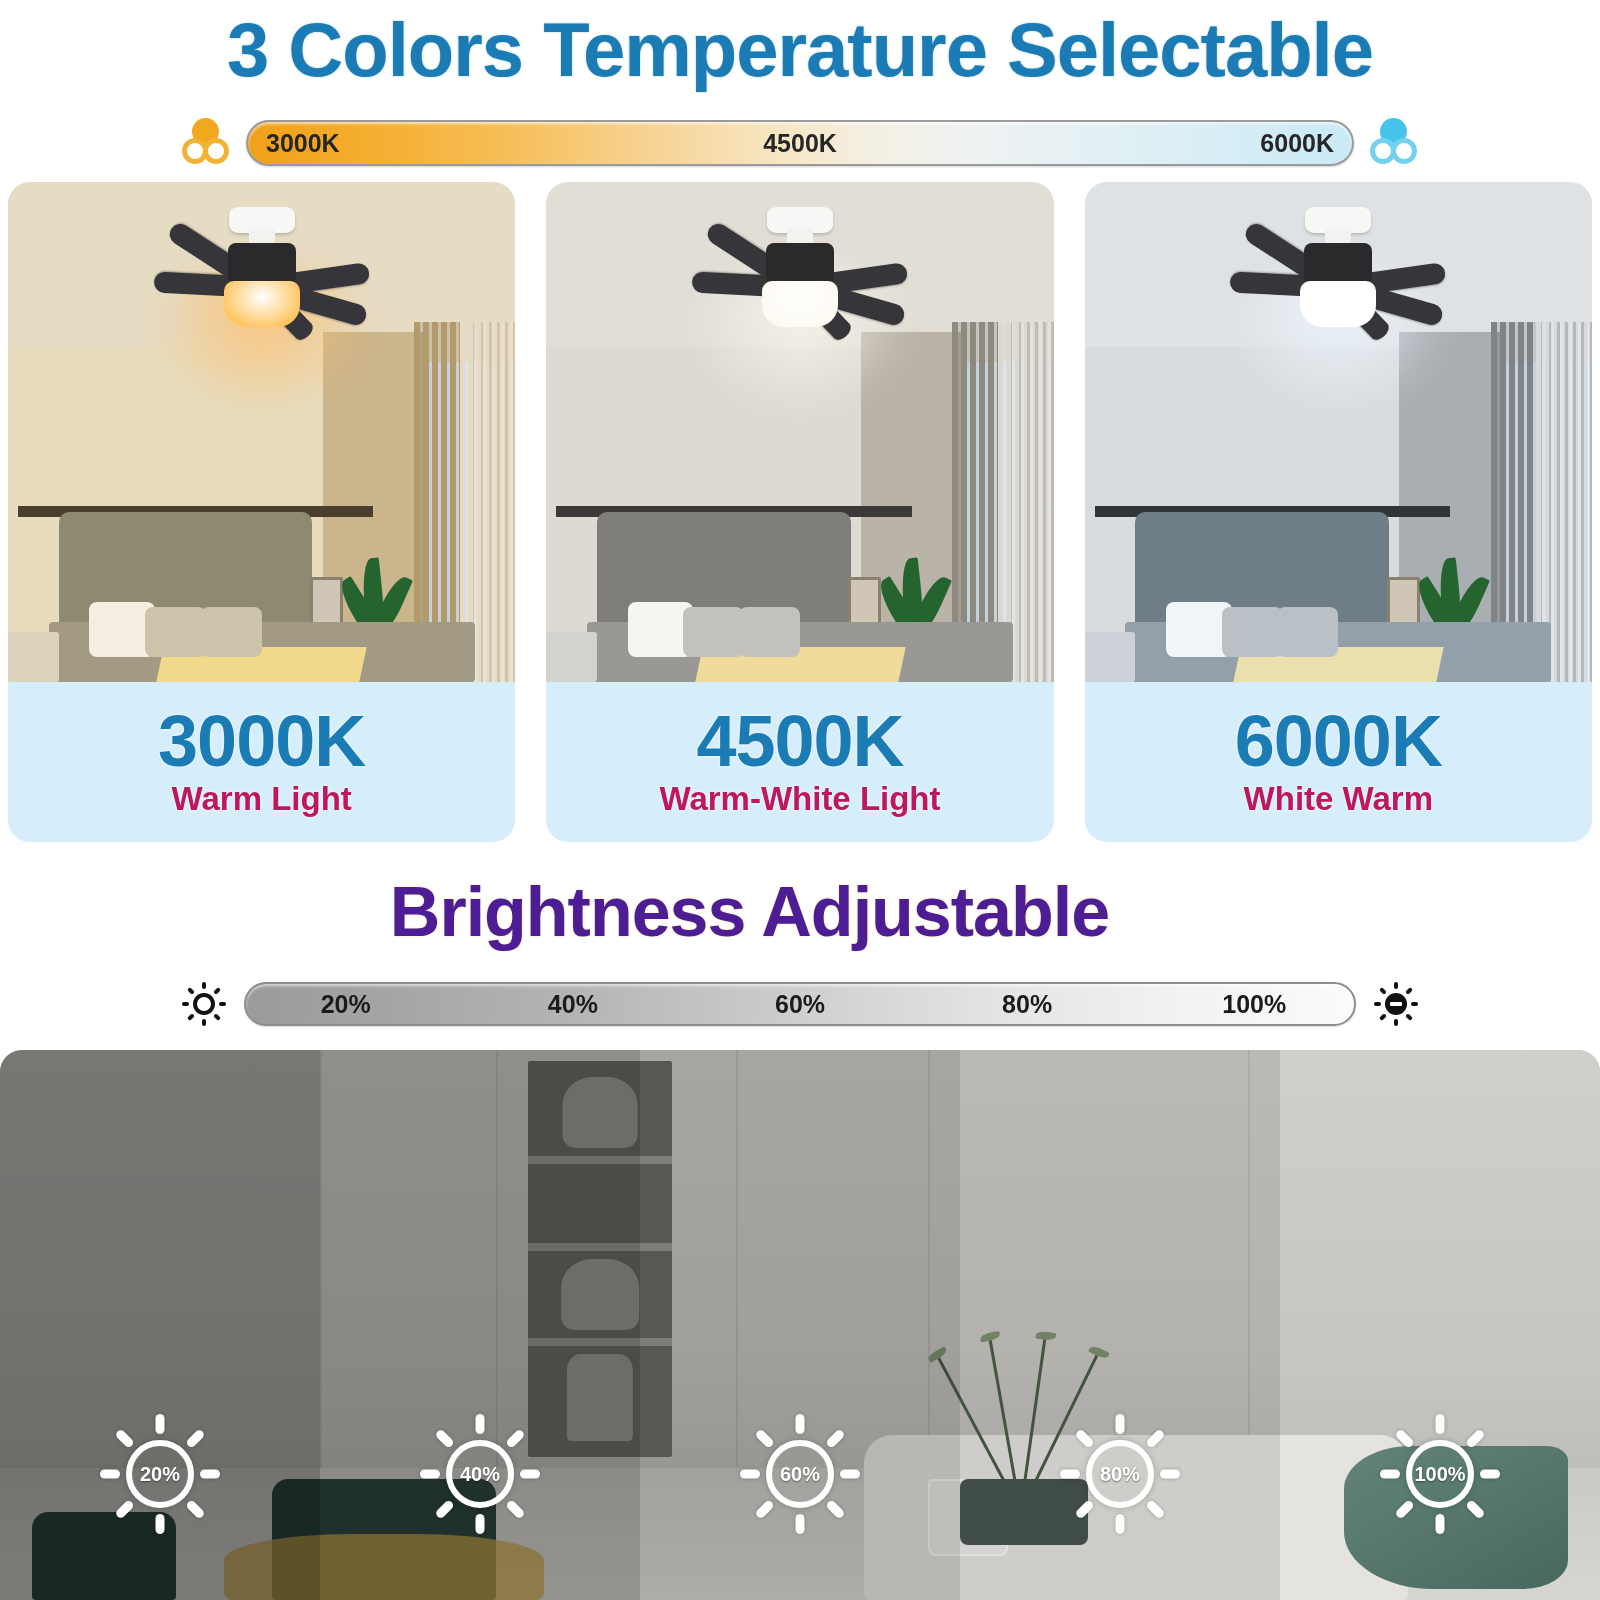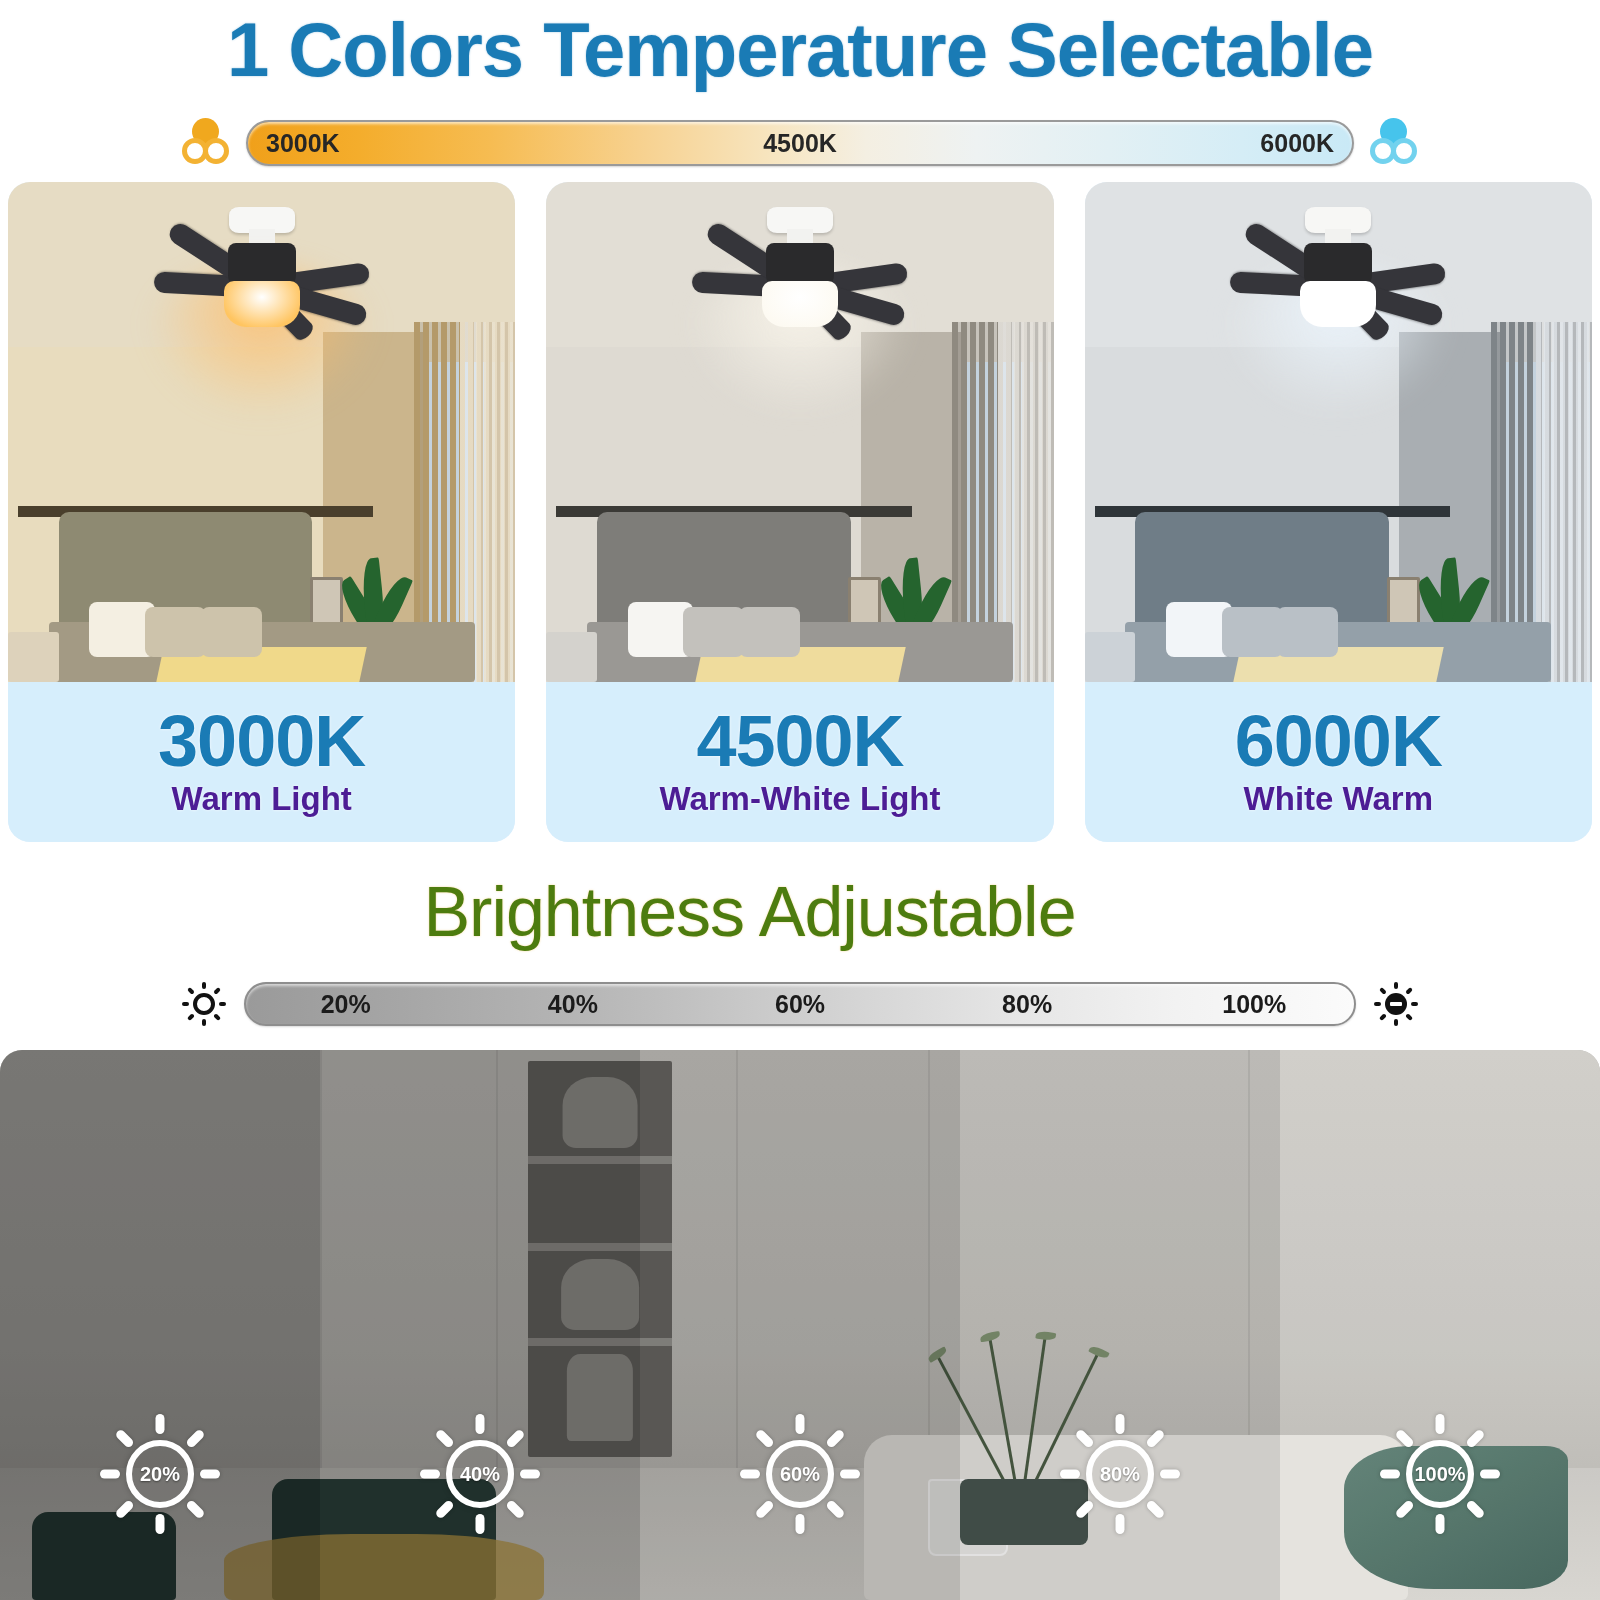--- a/index.html
+++ b/index.html
@@ -184,30 +184,30 @@
     display: flex; flex-direction: column;
     align-items: center; justify-content: center;
   }
   .cap-k {
     font-size: 72px; font-weight: 700; color: #1a7bb5;
     line-height: .98; letter-spacing: -1px;
     text-shadow: 0 0 3px rgba(255,255,255,.9);
   }
   .cap-sub {
     margin-top: 4px;
-    font-size: 33px; font-weight: 700; color: #4c1d95;
+    font-size: 33px; font-weight: 700; color: #be185d;
     text-shadow: 0 0 3px rgba(255,255,255,.9);
   }
 
   
   .heading-bright {
     position: absolute; left: 0; top: 872px; width: 1499px;
     text-align: center;
-    font-size: 70px; font-weight: 400; letter-spacing: -1px;
-    color: #4d7c0f;
+    font-size: 70px; font-weight: 700; letter-spacing: -1px;
+    color: #4c1d95;
     text-shadow: 0 0 2px rgba(238,171,28,.5);
     white-space: nowrap;
   }
 
   
   .bright-bar-row {
     position: absolute; left: 180px; top: 975px;
     width: 1240px; height: 58px;
     display: flex; align-items: center; gap: 16px;
   }
@@ -347,21 +347,21 @@
     width: 9px; height: 20px; background: #ffffff;
     border-radius: 5px; transform-origin: 50% 0;
     box-shadow: 0 0 4px rgba(0,0,0,.25);
   }
 </style>
 </head>
 <body>
 
 <div class="page">
 
-  <div class="heading-cct">1 Colors Temperature Selectable</div>
+  <div class="heading-cct">3 Colors Temperature Selectable</div>
 
   <div class="cct-bar-row">
     <div class="tri-circle tri-warm">
       <span class="c top"></span>
         <span class="c bl"></span>
         <span class="c br"></span>
     </div>
     <div class="cct-bar">
       <span class="cct-lab l1">3000K</span>
       <span class="cct-lab l2">4500K</span>

